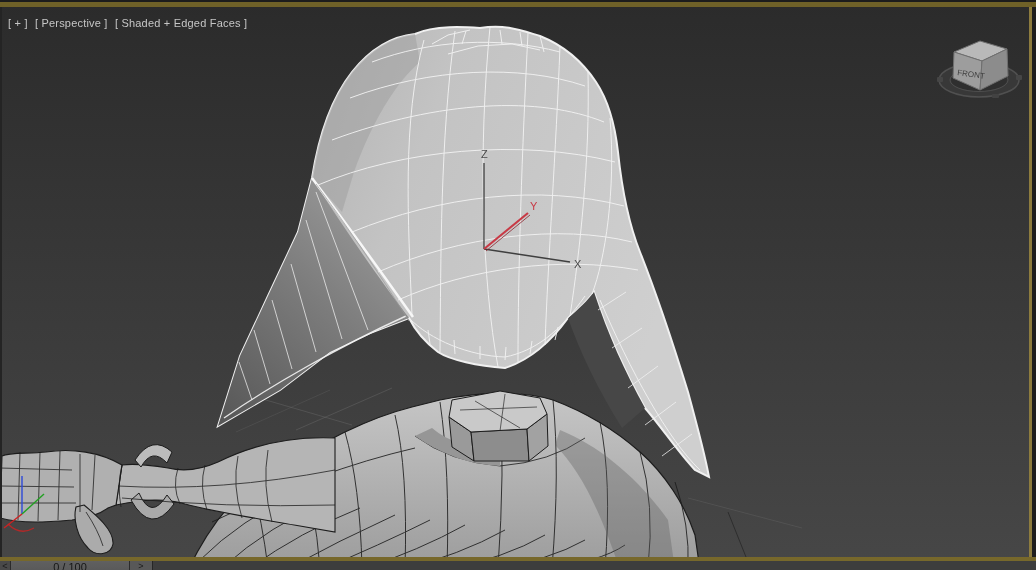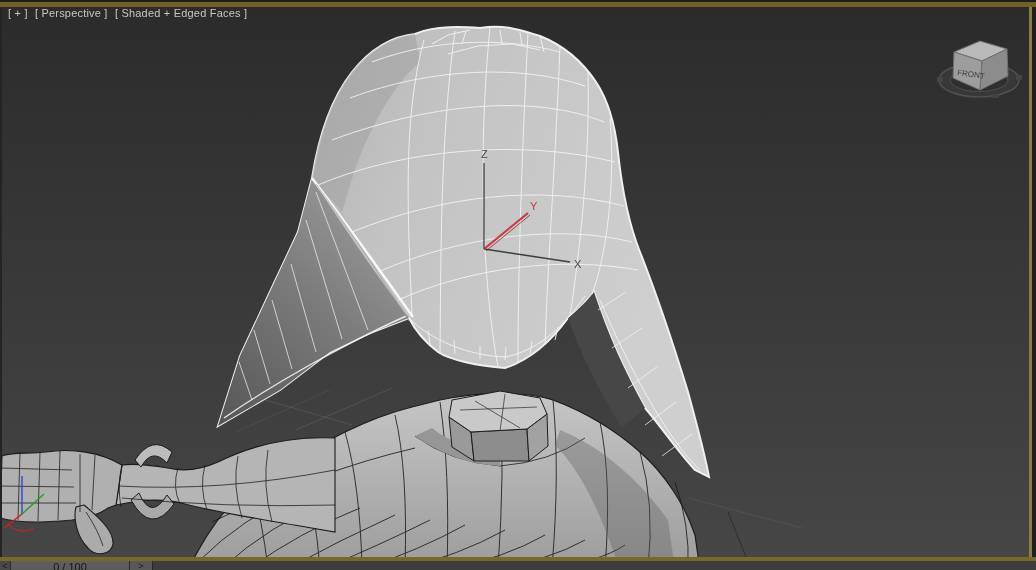--- a/index.html
+++ b/index.html
@@ -11,21 +11,21 @@
   
   .edge-top-dark{position:absolute;left:0;top:0;width:1036px;height:2px;background:#1c1c1c;}
   .border-top{position:absolute;left:0;top:2px;width:1036px;height:5px;background:#6f6128;}
   .border-right{position:absolute;left:1029px;top:7px;width:3px;height:550px;background:#8d7c3f;}
   .edge-right-dark{position:absolute;left:1032px;top:7px;width:4px;height:550px;background:#1f1f1f;}
   .border-bottom{position:absolute;left:0;top:557px;width:1036px;height:4px;background:#77682b;}
   .edge-left-dark{position:absolute;left:0;top:7px;width:2px;height:550px;background:#242424;}
 
   
   .vp-label{
-    position:absolute;left:8px;top:7px;color:#c6c6c6;font-size:11px;line-height:13px;
+    position:absolute;left:8px;top:17px;color:#c6c6c6;font-size:11px;line-height:13px;
     letter-spacing:.2px;cursor:default;white-space:nowrap;
   }
   .vp-label span{margin-right:4px;}
 
   
   #scene{position:absolute;left:0;top:0;}
 
   
   #viewcube{position:absolute;left:932px;top:22px;}
 

